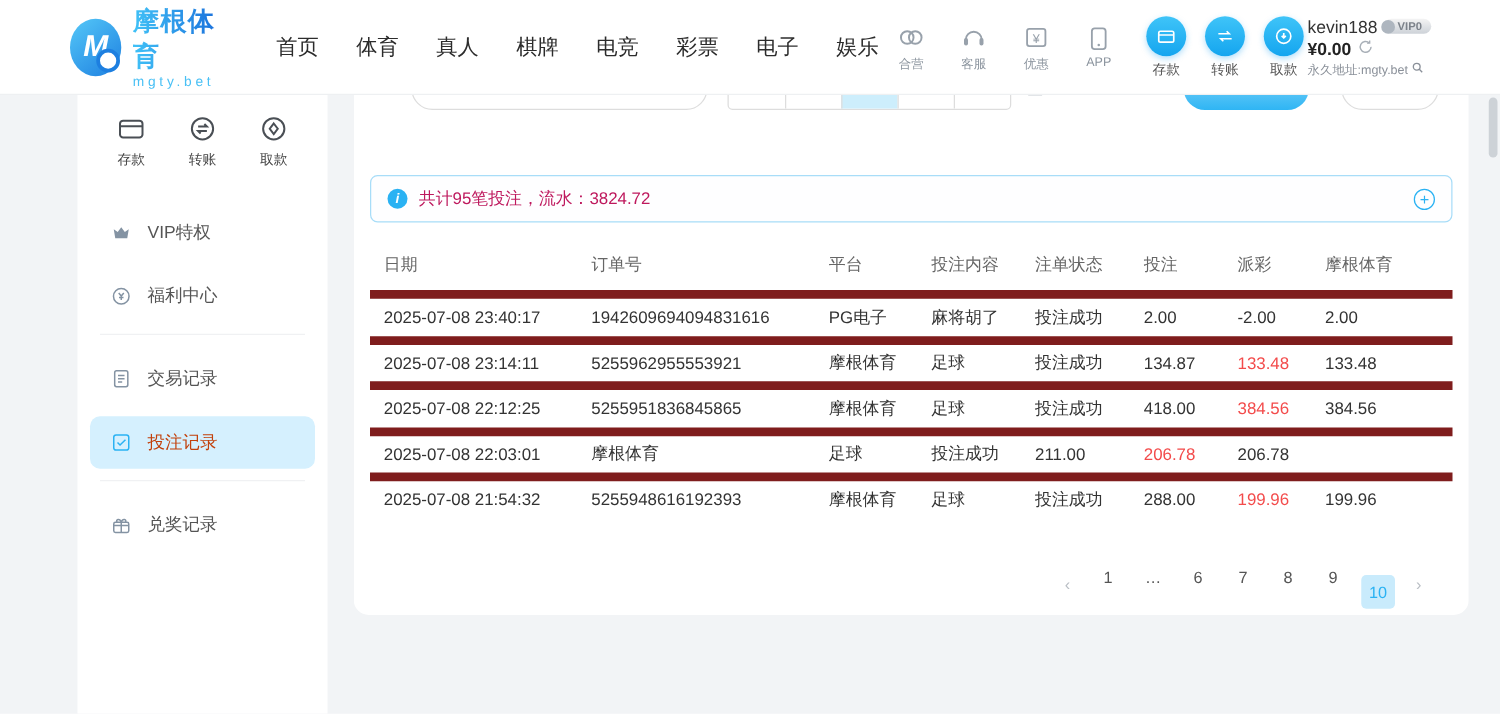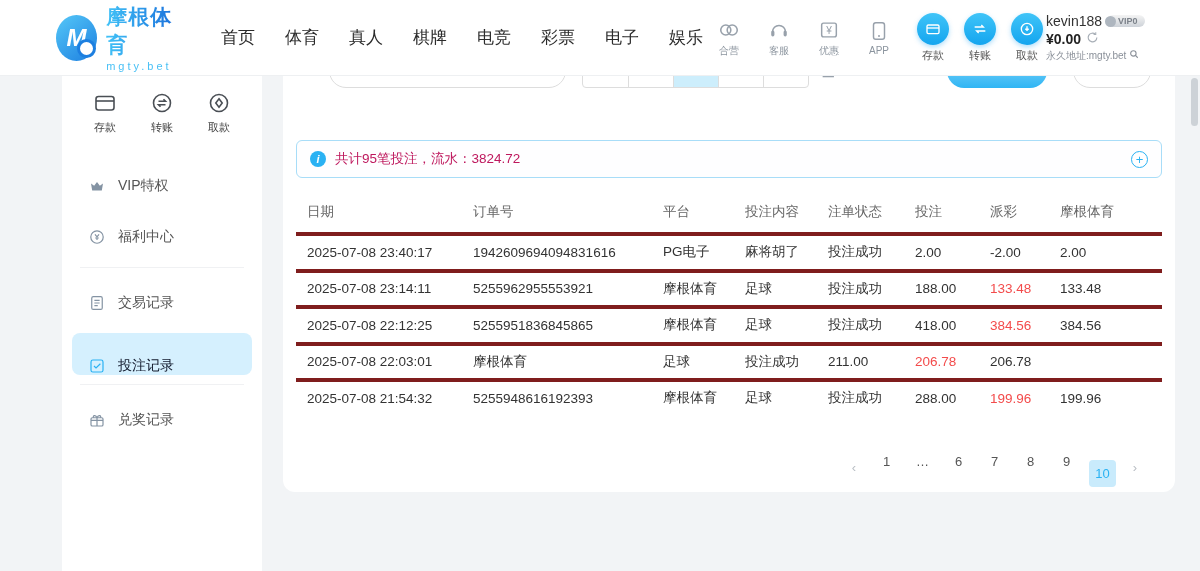--- a/index.html
+++ b/index.html
@@ -40,21 +40,21 @@
   .user-row3 { font-size:10px; color:#8a9099; display:flex; gap:3px; align-items:flex-start; }
   
   .sidebar { position:absolute; left:62px; top:75px; bottom:0; width:200px; background:#fff; z-index:4; }
   .quick { display:flex; justify-content:space-between; padding:15px 30px 8px; }
   .q-item { display:flex; flex-direction:column; align-items:center; gap:4px; font-size:11px; color:#444; cursor:pointer; }
   .q-icon { width:26px; height:26px; display:flex; align-items:center; justify-content:center; }
   .menu { padding:22px 10px 0; }
   .m-item { height:42px; display:flex; align-items:center; gap:12px; padding:0 16px; font-size:14px;
     color:#555; border-radius:8px; margin-bottom:9px; cursor:pointer; }
   .m-icon { width:18px; display:flex; justify-content:center; color:#8493a3; }
-  .m-item.active { background:#d5f0fe; color:#0f172a;align-items:flex-end; }
+  .m-item.active { background:#d5f0fe; color:#c2410c; }
   .m-item.active .m-icon { color:#2ab2f3; }
   .m-divider { height:1px; background:#f0f1f3; margin:4px 8px 14px; }
   
   .main { position:absolute; left:283px; top:75px; right:25px; bottom:0; overflow:hidden; }
   .card { position:absolute; left:0; right:0; top:-35px; height:452px; background:#fff; border-radius:12px; }
   .filters { position:absolute; top:14px; left:24px; right:24px; height:34px; display:flex; align-items:center; }
   .f-input { width:237px; height:34px; border:1px solid #ddd; border-radius:17px; margin-left:22px;
     background:#fff; outline:none; padding:0 14px; font-size:13px; }
   .f-seg { display:flex; margin-left:16px; border:1px solid #ddd; border-radius:4px; overflow:hidden; height:34px; background:#fff; }
   .seg { width:45px; border-left:1px solid #ddd; cursor:pointer; }
@@ -69,21 +69,21 @@
     border-radius:6px; display:flex; align-items:center; gap:9px; padding:0 13px; background:#fefeff; }
   .info-icon { width:16px; height:16px; border-radius:50%; background:#2ab2f3; color:#fff; font-size:11px;
     font-style:italic; font-weight:bold; display:flex; align-items:center; justify-content:center; flex:none; }
   .summary-text { font-size:13.5px; color:#be185d; }
   .plus-icon { margin-left:auto; width:17px; height:17px; border-radius:50%; border:1.5px solid #2ab2f3;
     color:#2ab2f3; font-size:13px; line-height:1; display:flex; align-items:center; justify-content:center; cursor:pointer; }
   .table { position:absolute; top:152px; left:13px; right:13px; }
   .t-head, .t-row { display:grid; grid-template-columns:166px 190px 82px 83px 87px 75px 70px 1fr;
     align-items:center; padding:0 11px; }
   .t-head { height:40px; font-size:13.5px; color:#666; }
-  .t-row { height:36.5px; border-top:4px solid #7f1d1d; font-size:13.5px; color:#333; }
+  .t-row { height:36.5px; border-top:7px solid #7f1d1d; font-size:13.5px; color:#333; }
   .cell { white-space:nowrap; overflow:hidden; }
   .cell.red { color:#f34b4b; }
   .pagination { position:absolute; right:30px; top:408px; display:flex; align-items:center; gap:9px;
     font-size:13px; color:#555; }
   .page { min-width:27px; height:27px; display:flex; align-items:center; justify-content:center;
     border-radius:4px; cursor:pointer; }
   .page.active { background:#c9ebfc; color:#2ab2f3;margin-top:12px; }
   .page-arrow { color:#b9bec4; min-width:20px; }
   .scrollbar { position:absolute; right:2px; top:78px; width:7px; height:48px; border-radius:4px;
     background:#cdd2d7; z-index:9; cursor:pointer; }
@@ -352,21 +352,21 @@
             <span class="cell">-2.00</span>
             <span class="cell">2.00</span>
           </div>
 
           <div class="t-row">
             <span class="cell">2025-07-08 23:14:11</span>
             <span class="cell">5255962955553921</span>
             <span class="cell">摩根体育</span>
             <span class="cell">足球</span>
             <span class="cell">投注成功</span>
-            <span class="cell">188.00</span>
+            <span class="cell">134.87</span>
             <span class="cell red">133.48</span>
             <span class="cell">133.48</span>
           </div>
 
           <div class="t-row">
             <span class="cell">2025-07-08 22:12:25</span>
             <span class="cell">5255951836845865</span>
             <span class="cell">摩根体育</span>
             <span class="cell">足球</span>
             <span class="cell">投注成功</span>

